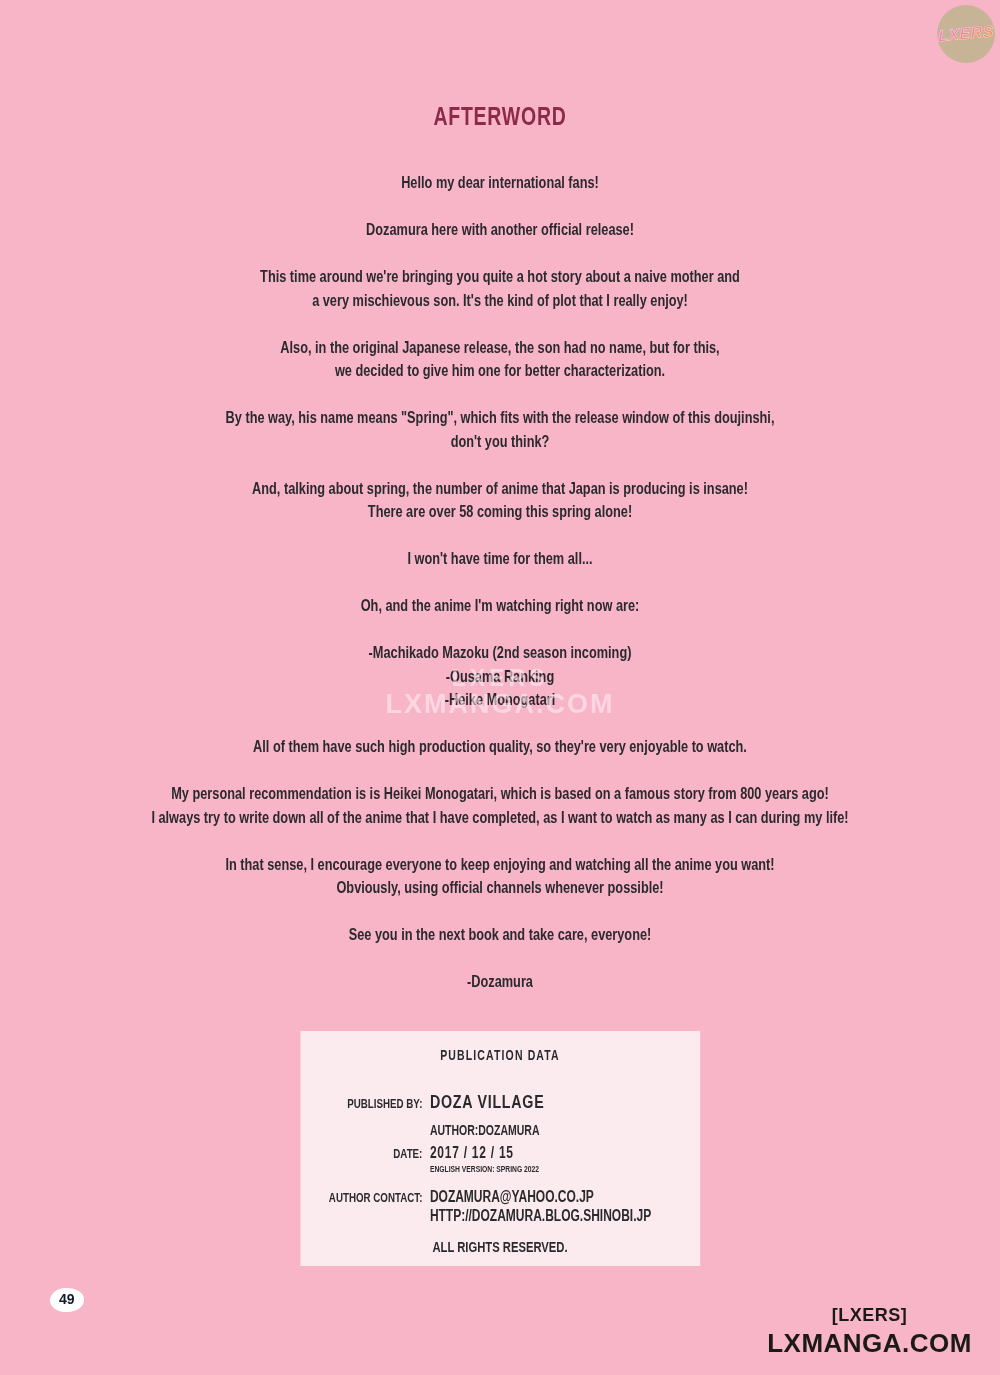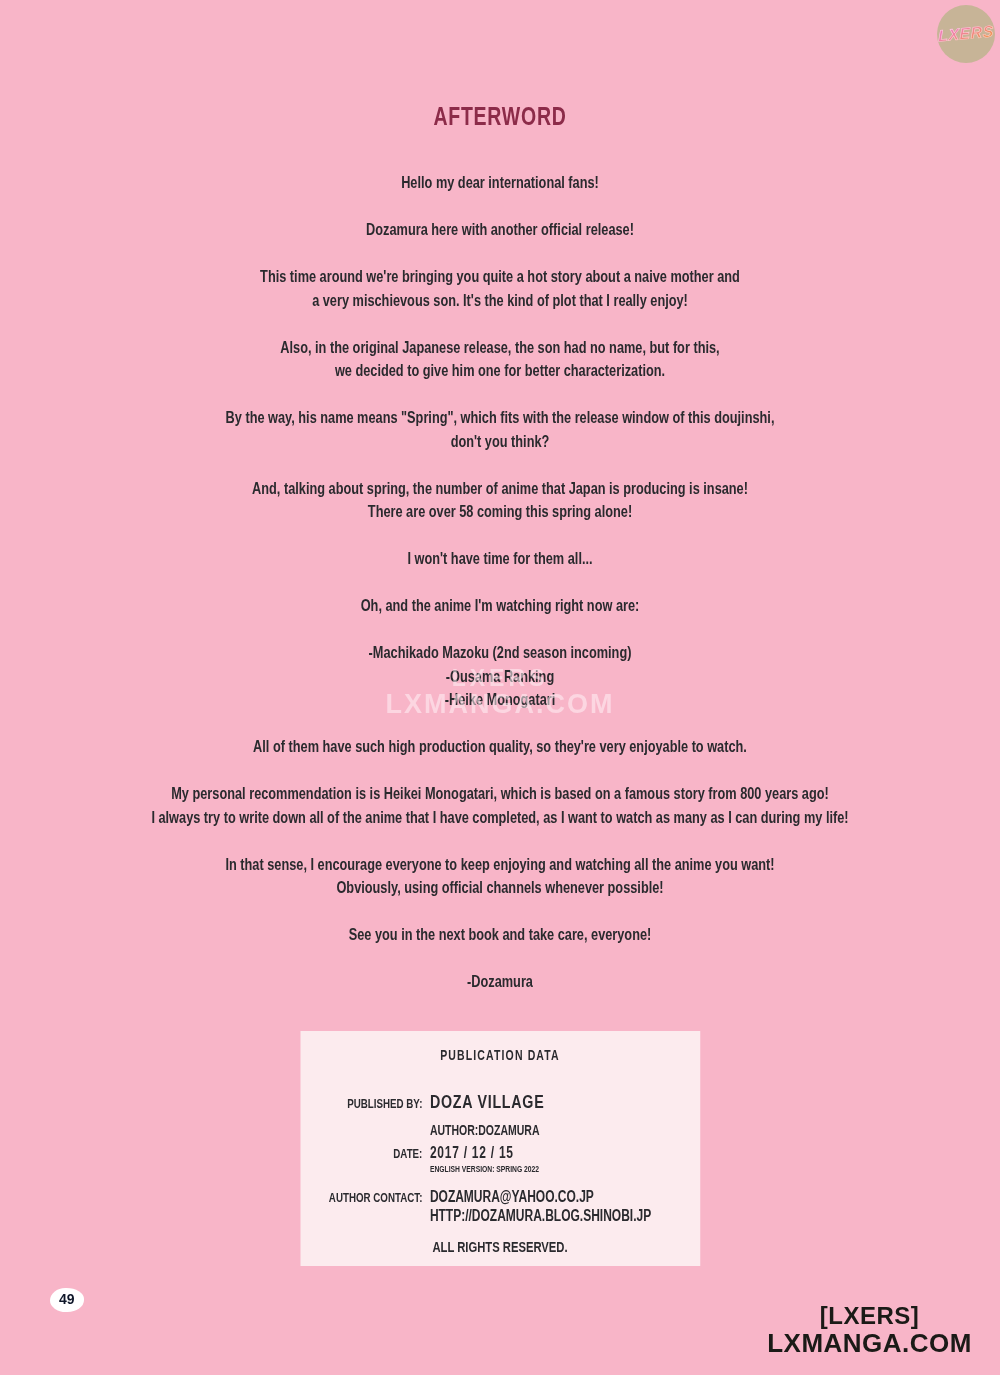--- a/index.html
+++ b/index.html
@@ -93,21 +93,21 @@
     z-index:6;
   }
 
   
   .corner {
     position:absolute; right:28px; top:1302px;
     text-align:center;
     color:#1b1a17; font-weight:bold;
     z-index:6;
   }
-  .corner .co1 { font-size:24px; line-height:27px; letter-spacing:0.5px; }
+  .corner .co1 { font-size:18px; line-height:27px; letter-spacing:0.5px; }
   .corner .co2 { font-size:26px; line-height:28px; letter-spacing:0.5px; }
 </style>
 </head>
 <body>
 
 <div class="badge">
   <span class="badge-text">LXERS</span>
 </div>
 
 <div class="condensed">

